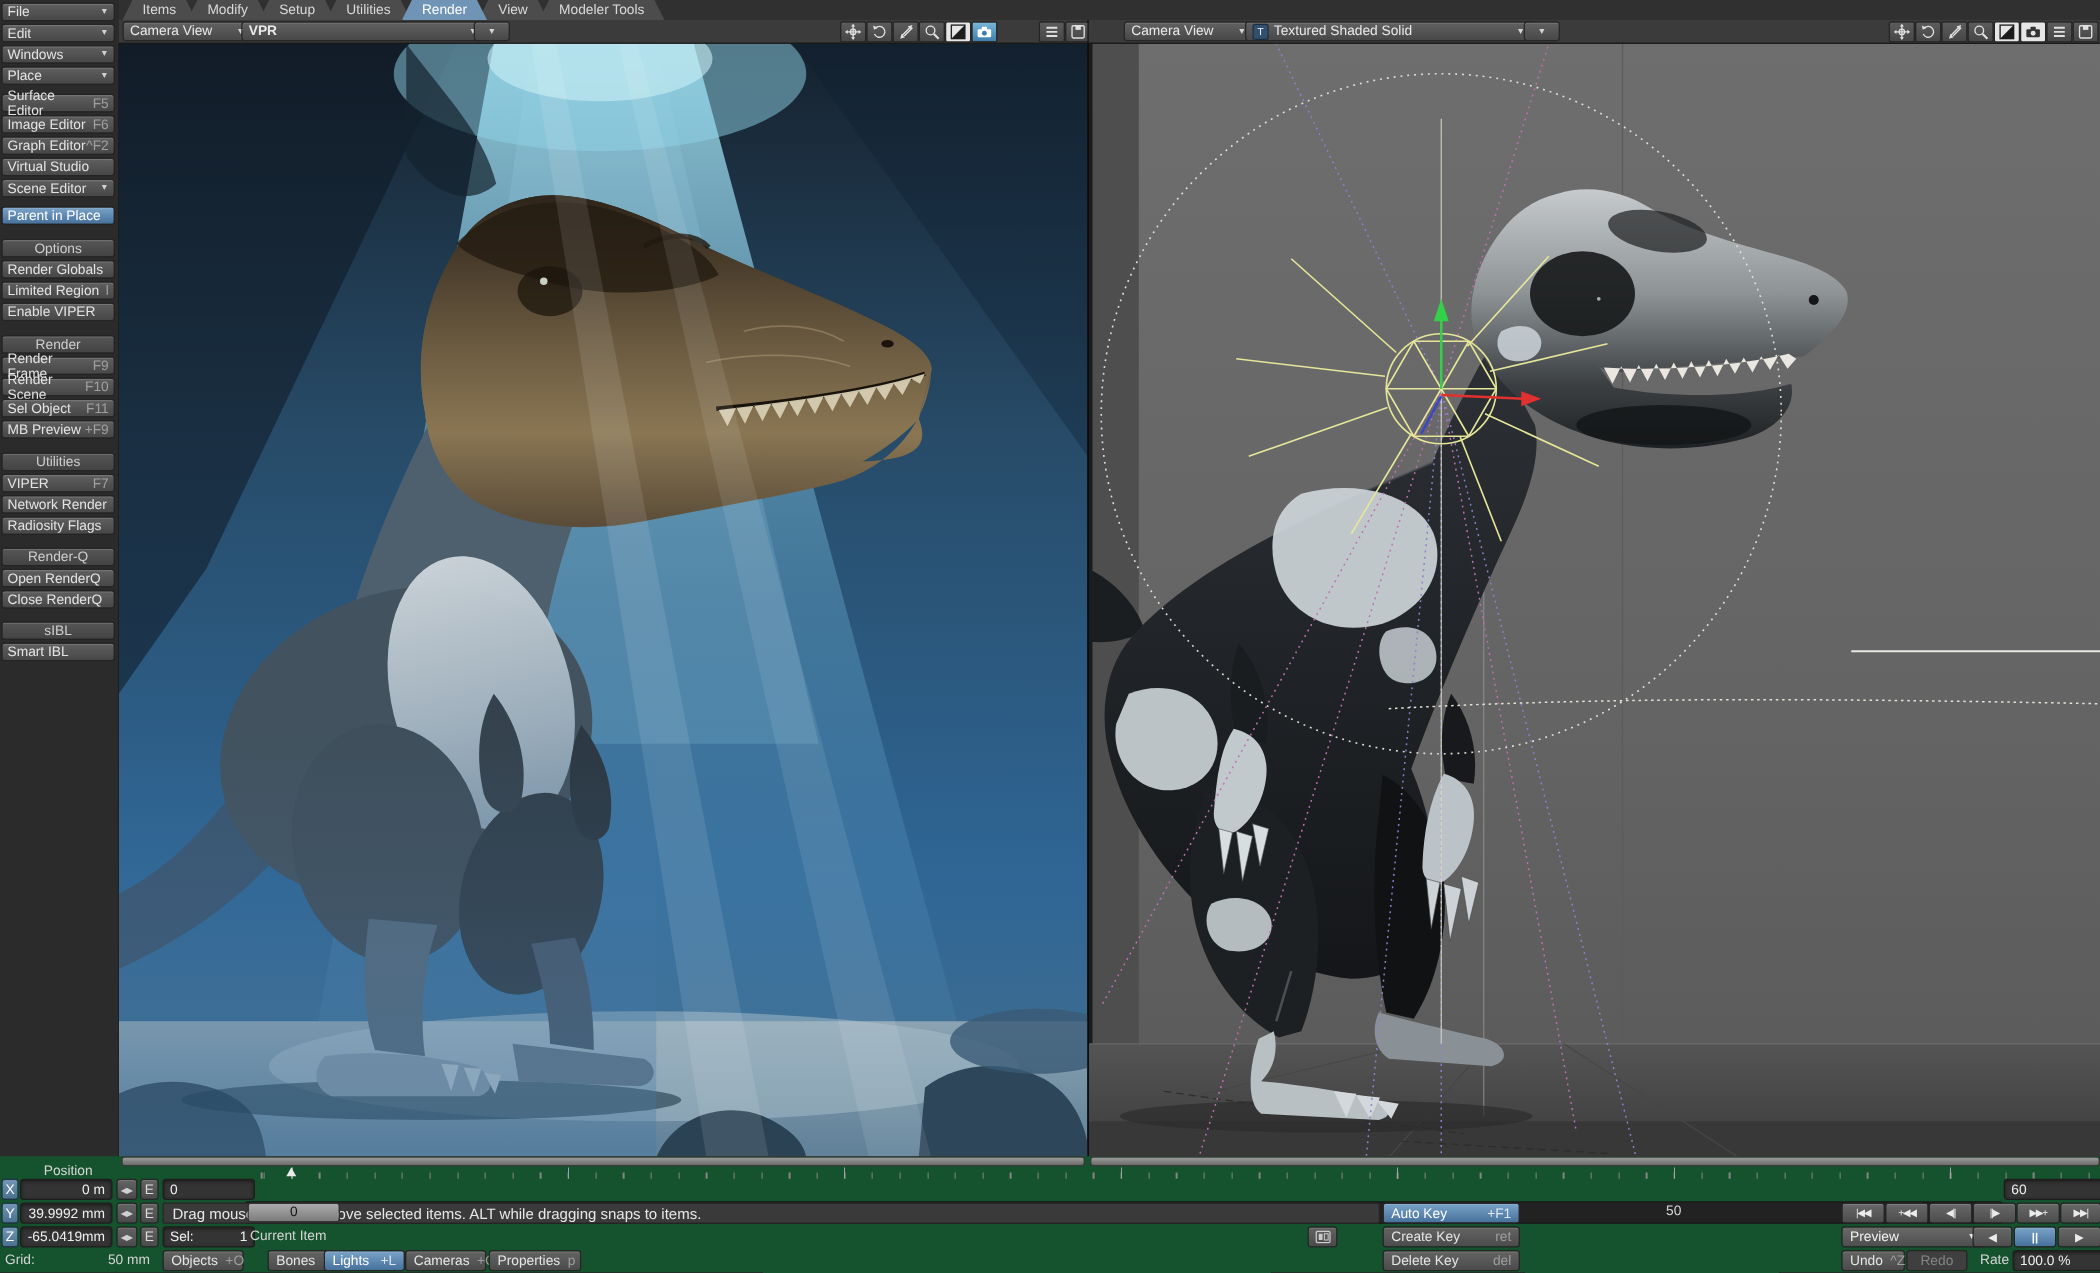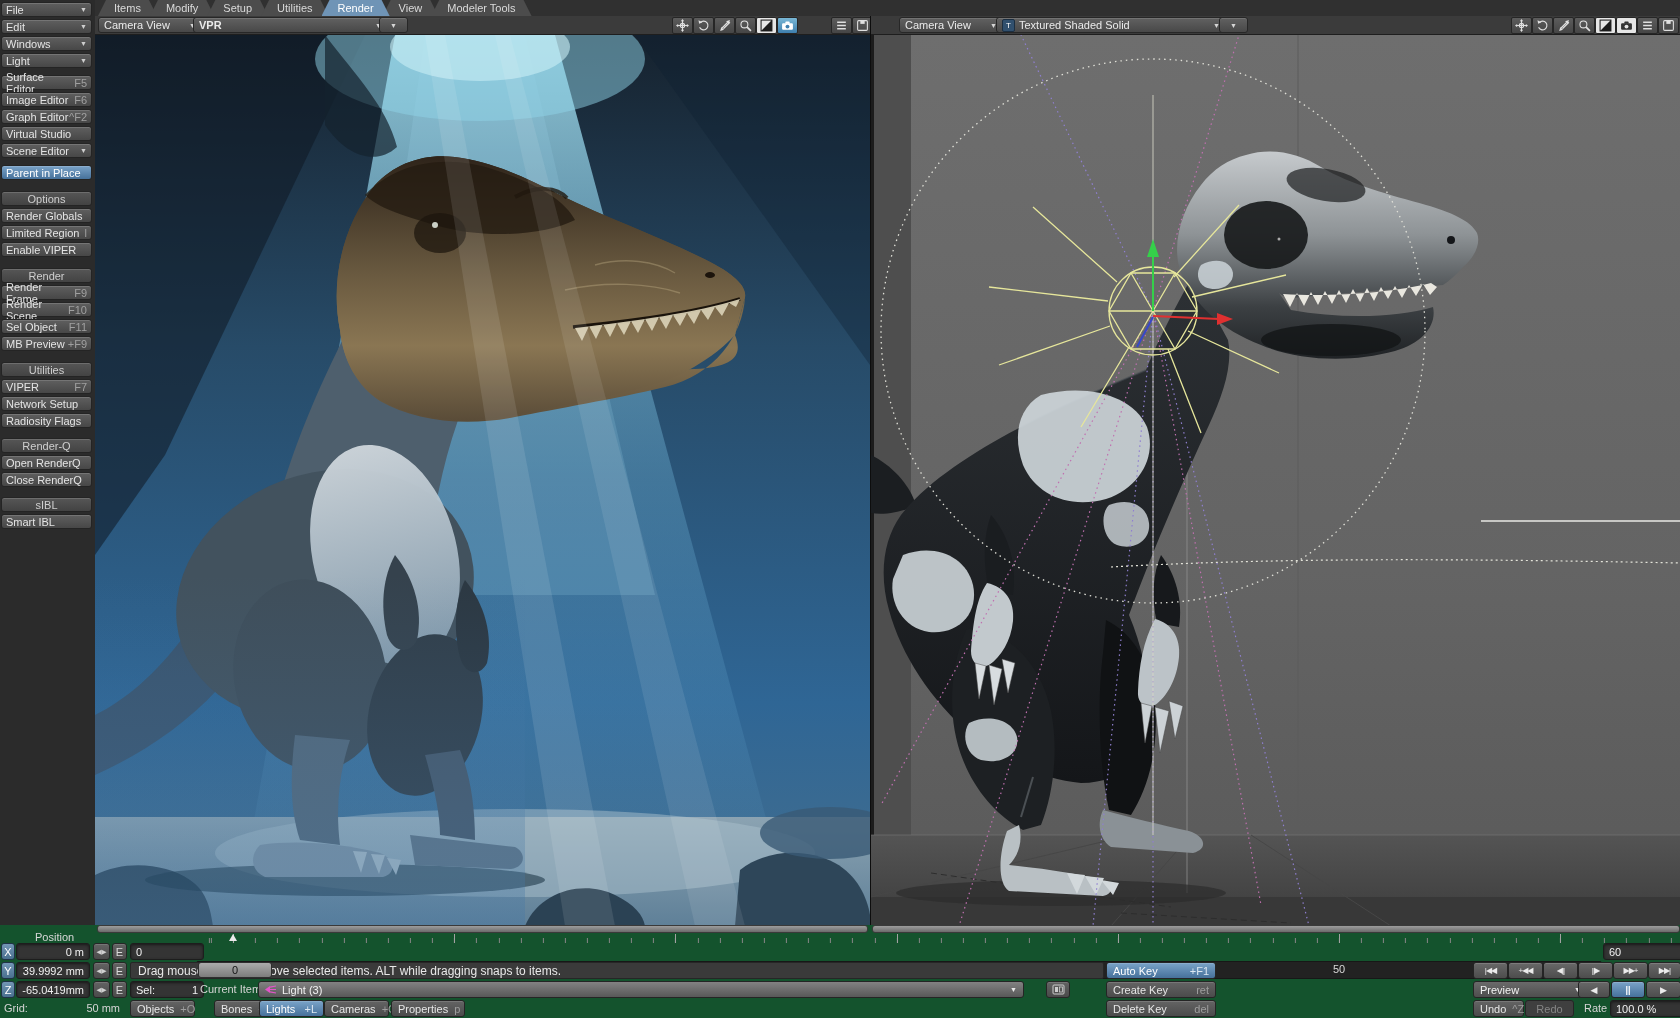--- a/index.html
+++ b/index.html
@@ -119,21 +119,21 @@
     </div>
   <div class="mrow">
       <span>Edit</span>
       <span class="caret">▼</span>
     </div>
   <div class="mrow">
       <span>Windows</span>
       <span class="caret">▼</span>
     </div>
   <div class="mrow">
-      <span>Light</span>
+      <span>Place</span>
       <span class="caret">▼</span>
     </div>
   <div class="gap5"></div>
   <div class="sbtn">
       <span>Surface Editor</span>
       <span class="key">F5</span>
     </div>
   <div class="sbtn">
       <span>Image Editor</span>
       <span class="key">F6</span>
@@ -189,21 +189,21 @@
     </div>
   <div class="gap9"></div>
   <div class="shdr">
       <span>Utilities</span>
     </div>
   <div class="sbtn">
       <span>VIPER</span>
       <span class="key">F7</span>
     </div>
   <div class="sbtn">
-      <span>Network Setup</span>
+      <span>Network Render</span>
     </div>
   <div class="sbtn">
       <span>Radiosity Flags</span>
     </div>
   <div class="gap8"></div>
   <div class="shdr">
       <span>Render-Q</span>
     </div>
   <div class="sbtn">
       <span>Open RenderQ</span>
@@ -623,28 +623,20 @@
         <span class="stepper-gl">◀▶</span>
       </div>
     <div class="mini" style="left:112px;width:13px;">
         <span>E</span>
       </div>
     <div class="fld" style="left:130px;width:62px;">
         <span>Sel:</span>
         <span style="margin-left:auto">1</span>
       </div>
     <div class="plain" style="left:200px;top:1px;"><span>Current Item</span></div>
-    <div class="ddw" style="left:258px;width:752px;">
-      <svg width="13" height="9" viewBox="0 0 13 9" style="margin-right:4px">
-          <polygon points="0,4.5 5,1 5,8" fill="#e255c8"></polygon>
-          <path d="M5 2.2L11 1M5 4.5h6M5 6.8L11 8" stroke="#e255c8" stroke-width="1.2"></path>
-        </svg>
-      <span>Light (3)</span>
-      <span class="caret">▼</span>
-    </div>
     <div class="mini" style="left:1046px;width:22px;">
         <svg width="13" height="11" viewBox="0 0 13 11">
           <rect x="1" y="1" width="11" height="9" rx="1" fill="none" stroke="#ccc"></rect>
           <rect x="3" y="3" width="3" height="5" fill="#ccc"></rect>
           <rect x="7.5" y="3" width="3" height="5" fill="none" stroke="#ccc" stroke-width="0.8"></rect>
         </svg>
       </div>
     <div class="btn" style="left:1106px;width:96px;">
         <span>Create Key</span>
         <span class="key">ret</span>

